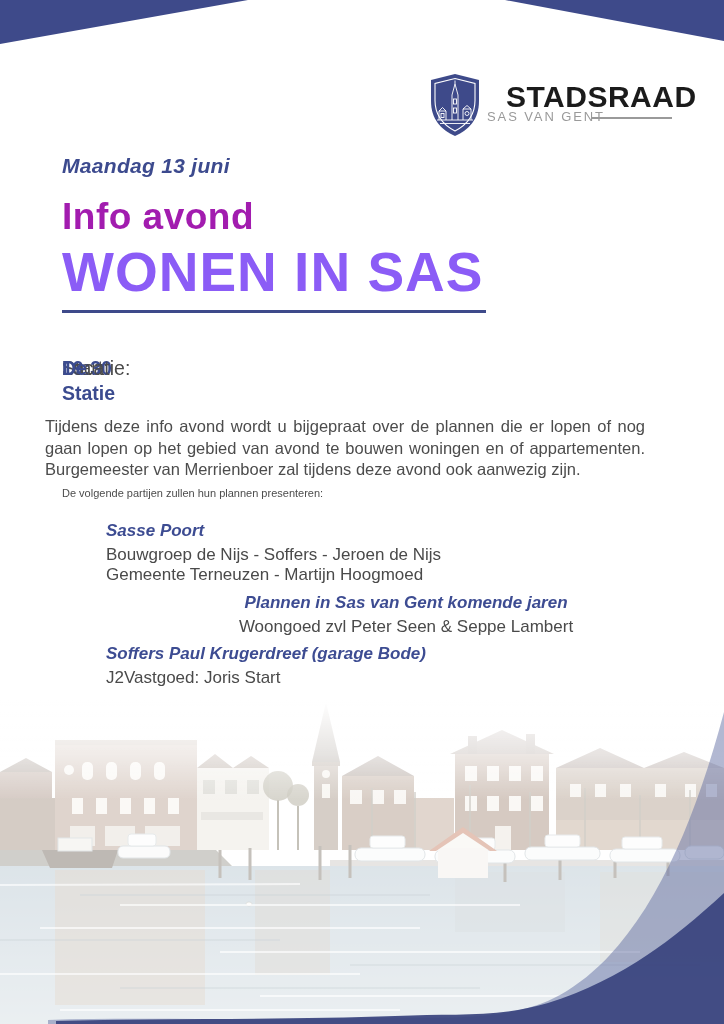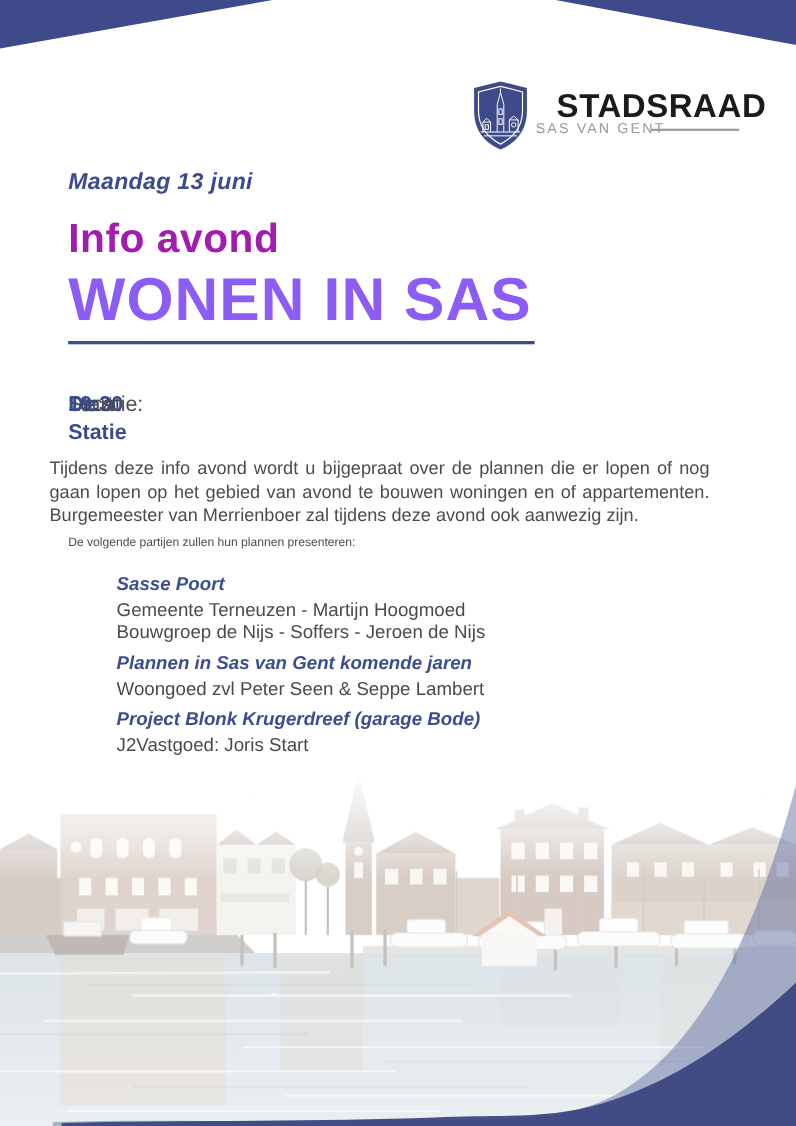--- a/index.html
+++ b/index.html
@@ -39,21 +39,21 @@
   .intro { left:45px; top:416px; width:600px; font-size:16.5px;
            line-height:21.5px; color:#4c4c4c; }
   .intro .pline { position:static; display:block; }
   .intro .pline.just { text-align:justify; text-align-last:justify; }
 
   .presenters { left:62px; top:487px; width:600px; font-size:11px; color:#4c4c4c; }
 
   .section { left:62px; width:600px; font-size:17px; line-height:20.5px; color:#4a4a4a;margin-left:44px; }
   .section div { position:static; }
   .sec-title { color:#3d4c92; font-weight:bold; font-style:italic; margin-bottom:3px; }
-  .s0 { top:521px; } .s1 { top:593px; } .s2 { top:644px; } .s3 { top:695px; }
+  .s0 { top:521px; } .s1 { top:593px;text-align:center; } .s2 { top:644px; } .s3 { top:695px; }
 </style>
 </head>
 <body>
 
 <div class="page">
 
   <svg class="photo" viewBox="0 0 724 324" preserveAspectRatio="none">
     <defs>
       <linearGradient id="waterG" x1="0" y1="0" x2="0" y2="1">
         <stop offset="0" stop-color="#a9bcc8"></stop>
@@ -268,25 +268,25 @@
 
   <div class="intro">
     <span class="pline just">Tijdens deze info avond wordt u bijgepraat over de plannen die er lopen of nog</span>
     <span class="pline just">gaan lopen op het gebied van avond te bouwen woningen en of appartementen.</span>
     <span class="pline">Burgemeester van Merrienboer zal tijdens deze avond ook aanwezig zijn.</span>
   </div>
   <div class="presenters">De volgende partijen zullen hun plannen presenteren:</div>
 
   <div class="section s0">
     <div class="sec-title">Sasse Poort</div>
+    <div class="sec-line">Bouwgroep de Nijs - Soffers - Jeroen de Nijs</div>
     <div class="sec-line">Gemeente Terneuzen - Martijn Hoogmoed</div>
-    <div class="sec-line">Bouwgroep de Nijs - Soffers - Jeroen de Nijs</div>
   </div>
   <div class="section s1">
     <div class="sec-title">Plannen in Sas van Gent komende jaren</div>
     <div class="sec-line">Woongoed zvl Peter Seen &amp; Seppe Lambert</div>
   </div>
   <div class="section s2">
-    <div class="sec-title">Project Blonk Krugerdreef (garage Bode)</div>
+    <div class="sec-title">Soffers Paul Krugerdreef (garage Bode)</div>
     <div class="sec-line">J2Vastgoed: Joris Start</div>
   </div>
 
 </div>
 
 </body></html>

